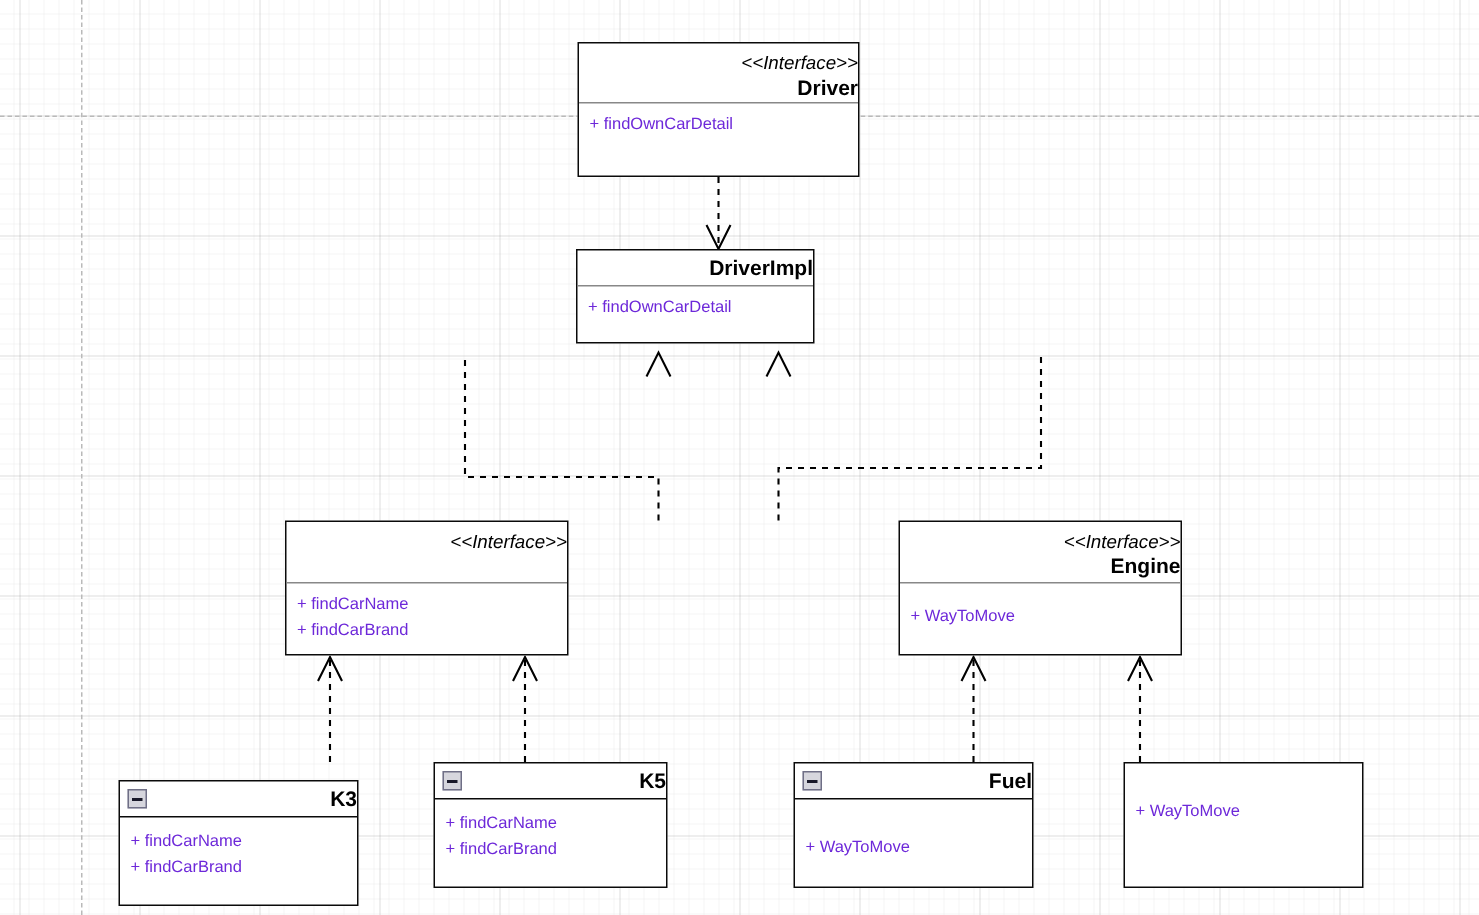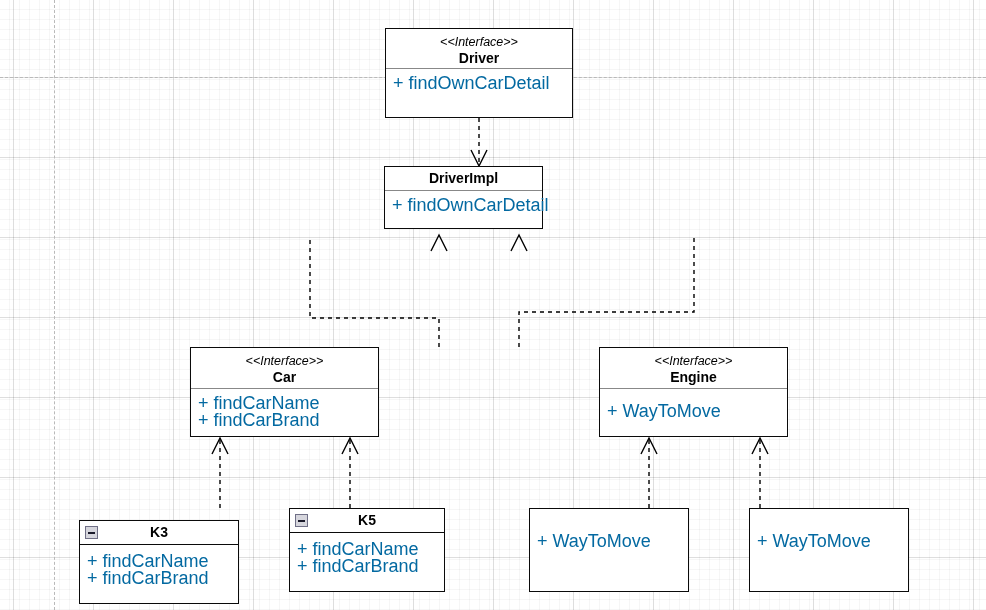--- a/index.html
+++ b/index.html
@@ -42,21 +42,21 @@
   
   .uml-box {
     position: absolute;
     box-sizing: border-box;
     background: #ffffff;
     border: 1.6px solid #0a0a0a;
     z-index: 5;
   }
   .uml-header {
     box-sizing: border-box;
-    text-align: center;
+    text-align: right;
     position: relative;
     padding-top: 6px;
   }
   .uml-header.with-sep {
     border-bottom: 1.1px solid #888888;
   }
   .uml-header.thick-sep {
     border-bottom: 1.6px solid #0a0a0a;
   }
   .stereotype {
@@ -71,23 +71,23 @@
     font-weight: bold;
     font-size: 14px;
     line-height: 16px;
     color: #000;
   }
   .uml-body {
     box-sizing: border-box;
     padding: 6px 7px 4px 7px;
   }
   .member {
-    font-size: 18px;
+    font-size: 11px;
     line-height: 17px;
-    color: #0369a1;
+    color: #6d28d9;
     white-space: nowrap;
   }
 
   
   .collapse-btn {
     position: absolute;
     left: 5px;
     top: 5px;
     width: 13px;
     height: 13px;
@@ -186,21 +186,20 @@
       <span class="classname">DriverImpl</span>
     </div>
     <div class="uml-body">
       <div class="member">+ findOwnCarDetail</div>
     </div>
   </div>
 
   <div class="uml-box" style="left:190px; top:347px; width:189px; height:90px;">
     <div class="uml-header with-sep" style="height:41px;">
       <span class="stereotype">&lt;&lt;Interface&gt;&gt;</span>
-      <span class="classname">Car</span>
     </div>
     <div class="uml-body">
       <div class="member">+ findCarName</div>
       <div class="member">+ findCarBrand</div>
     </div>
   </div>
 
   <div class="uml-box" style="left:599px; top:347px; width:189px; height:90px;">
     <div class="uml-header with-sep" style="height:41px;">
       <span class="stereotype">&lt;&lt;Interface&gt;&gt;</span>
@@ -231,20 +230,26 @@
         </span>
       <span class="classname">K5</span>
     </div>
     <div class="uml-body" style="padding-top:8px;">
       <div class="member">+ findCarName</div>
       <div class="member">+ findCarBrand</div>
     </div>
   </div>
 
   <div class="uml-box" style="left:529px; top:508px; width:160px; height:84px;">
+    <div class="uml-header thick-sep" style="height:24px; padding-top:3px;">
+      <span class="collapse-btn">
+          <span class="bar"></span>
+        </span>
+      <span class="classname">Fuel</span>
+    </div>
     <div class="uml-body" style="padding-top:24px;">
       <div class="member">+ WayToMove</div>
     </div>
   </div>
 
   <div class="uml-box" style="left:749px; top:508px; width:160px; height:84px;">
     <div class="uml-body" style="padding-top:24px;">
       <div class="member">+ WayToMove</div>
     </div>
   </div>

